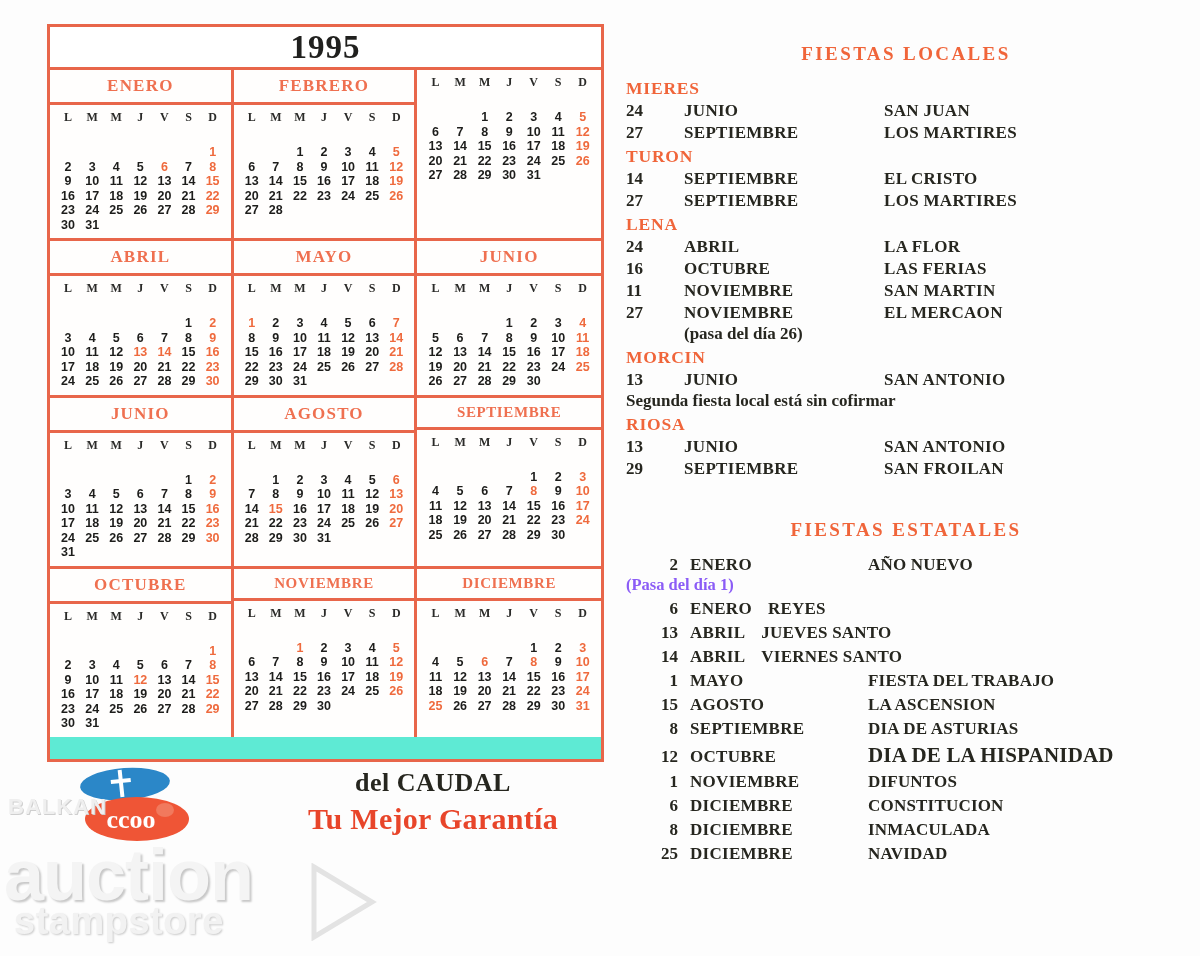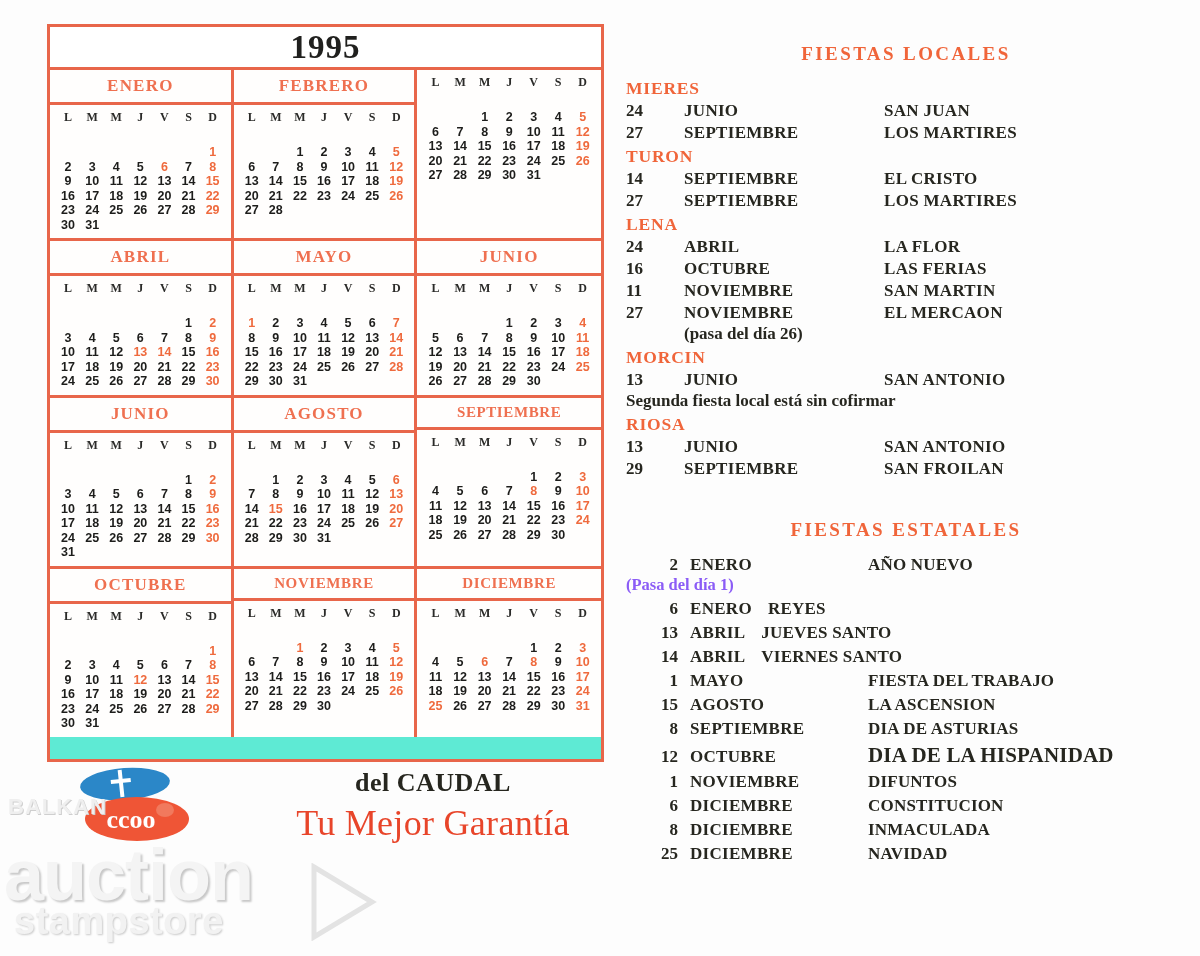--- a/index.html
+++ b/index.html
@@ -110,21 +110,21 @@
   #slogan-block {
     position: absolute; left: 198px; top: 6px;
     width: 360px;
   }
   .slogan-top {
     font-size: 26px; font-weight: bold; color: #26261f;
     text-align: center; letter-spacing: 0.5px;
     font-family: "Liberation Serif", "DejaVu Serif", serif;
   }
   .slogan-bottom {
-    font-size: 36px; font-weight: normal; color: #e8452a;
+    font-size: 30px; font-weight: bold; color: #e8452a;
     text-align: center; letter-spacing: 0.3px; margin-top: 4px;
     font-family: "Liberation Serif", "DejaVu Serif", serif;
   }
 
   
   #right-panel {
     position: absolute;
     left: 626px; top: 43px;
     width: 560px; height: 880px;
   }

